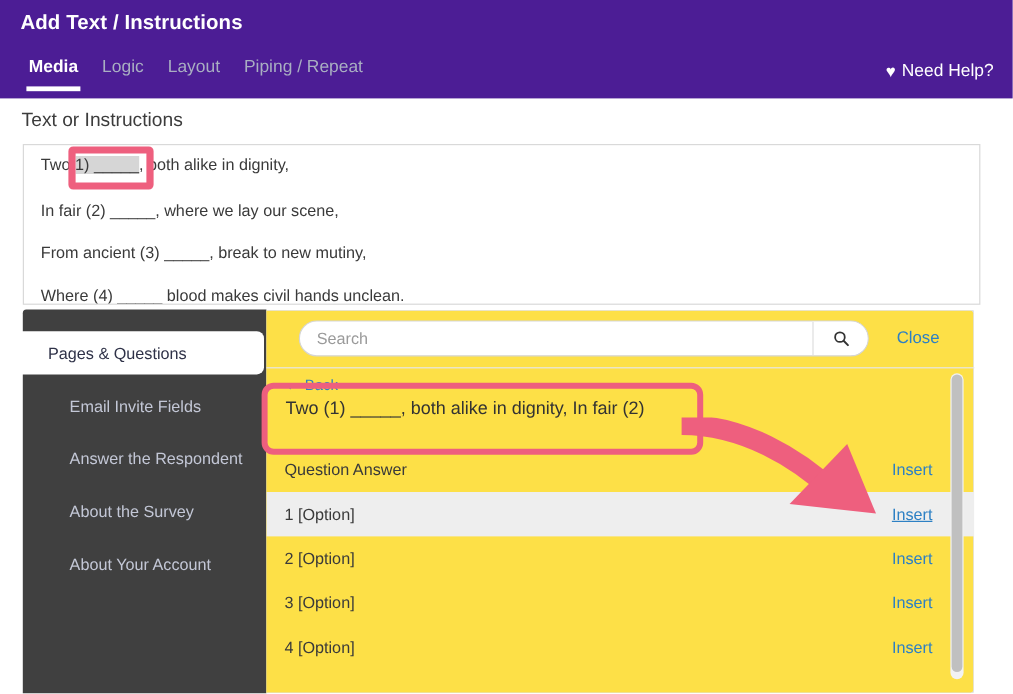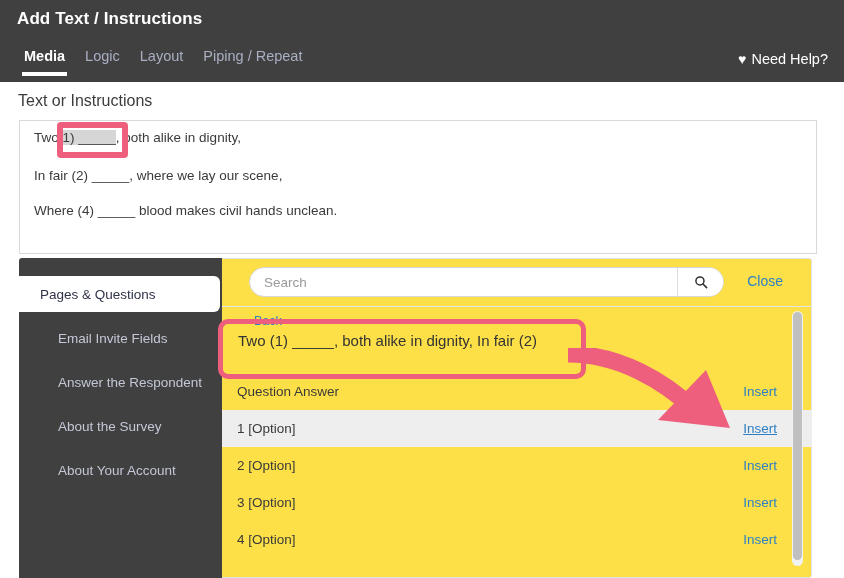--- a/index.html
+++ b/index.html
@@ -19,21 +19,21 @@
     height: 578px;
     background: #ffffff;
   }
 
   
   .header {
     position: absolute;
     left: 0; top: 0;
     width: 844px;
     height: 82px;
-    background: #404040;
+    background: #4c1d95;
   }
 
   .header-title {
     position: absolute;
     left: 17px; top: 9px;
     font-size: 17px;
     font-weight: bold;
     color: #ffffff;
     letter-spacing: 0.1px;
   }
@@ -330,20 +330,21 @@
       <span class="heart-icon">♥</span>
       <span>Need Help?</span>
     </div>
   </div>
 
   <div class="section-label">Text or Instructions</div>
 
   <div class="editor-box">
     <div class="editor-line"><span>Two </span><span class="merge-selected">1) _____</span><span>, both alike in dignity,</span></div>
     <div class="editor-line">In fair (2) _____, where we lay our scene,</div>
+    <div class="editor-line">From ancient (3) _____, break to new mutiny,</div>
     <div class="editor-line">Where (4) _____ blood makes civil hands unclean.</div>
   </div>
 
   <div class="picker">
 
     <div class="picker-sidebar">
       <div class="side-item active" style="top:18px;">Pages &amp; Questions</div>
       <div class="side-item" style="top:62px;">Email Invite Fields</div>
       <div class="side-item" style="top:106px;">Answer the Respondent</div>
       <div class="side-item" style="top:150px;">About the Survey</div>

